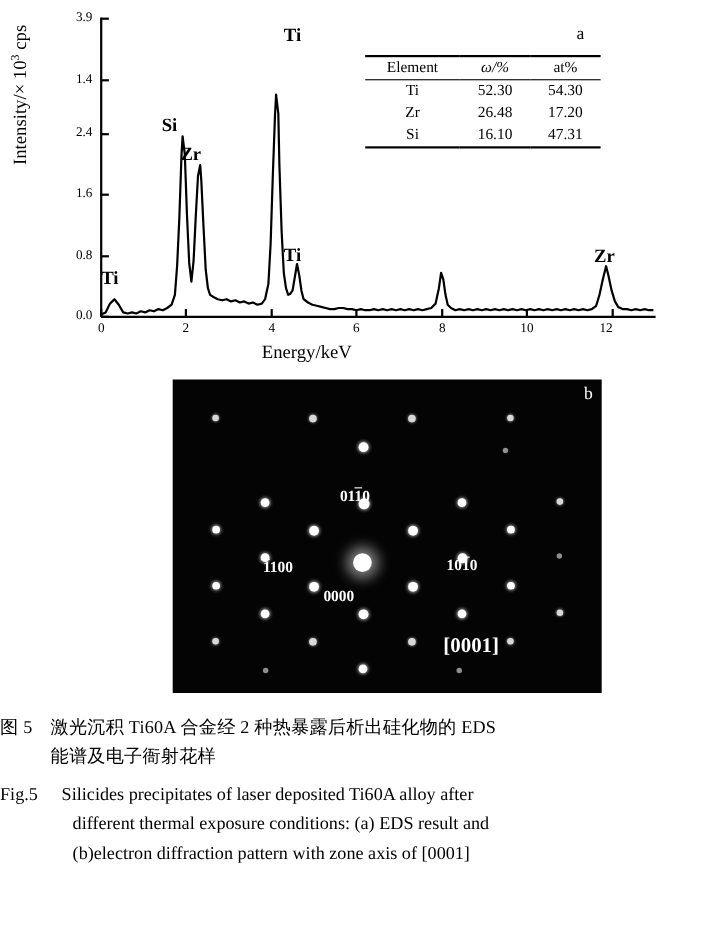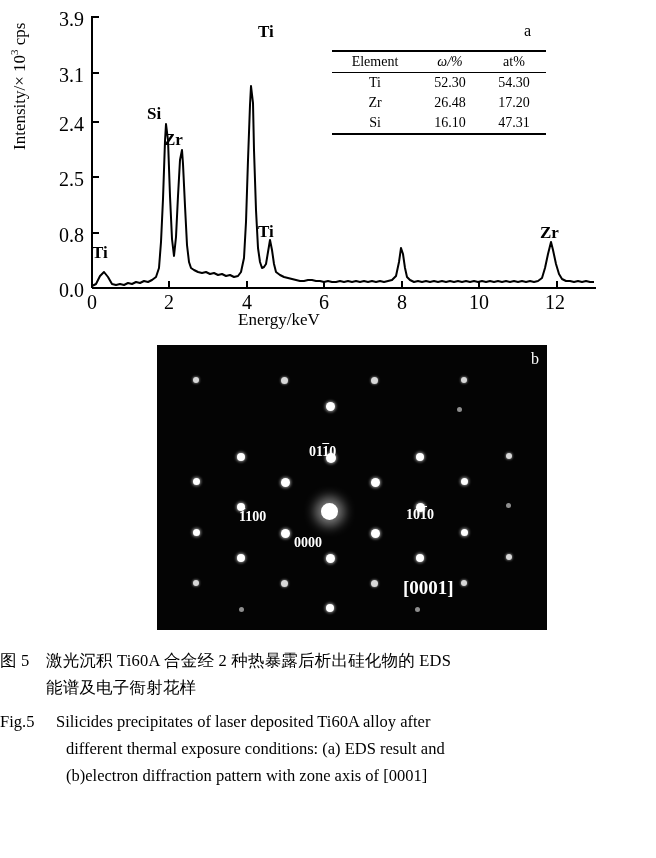--- a/index.html
+++ b/index.html
@@ -38,21 +38,21 @@
     transform-origin: left top;
     white-space: nowrap;
   }
   #x-axis-title {
     left: 238px;
     top: 310px;
     white-space: nowrap;
   }
   .tick-label {
     position: absolute;
-    font-size: 20px;
+    font-size: 12px;
     font-family: "Liberation Serif", serif;
     text-align: right;
     white-space: nowrap;
   }
   .peak-label {
     position: absolute;
     font-size: 17px;
     font-weight: bold;
     font-family: "Liberation Serif", serif;
     white-space: nowrap;
@@ -194,23 +194,23 @@
               376,282 380,281 384,282 388,281 392,280 396,276 399,262 401,248 403,254
               405,268 407,277 410,280 414,282 418,281 422,282 426,281 430,282 434,281
               438,282 442,281 446,282 450,281 454,282 458,281 462,282 466,281 470,282
               474,281 478,282 482,281 486,282 490,281 494,282 498,281 502,282 506,281
               510,282 514,281 518,282 522,281 526,282 530,281 534,282 538,281 542,278
               545,268 548,254 551,242 553,250 556,264 559,274 562,279 566,281 570,281
               574,282 578,281 582,282 586,281 590,282 594,282"></polyline>
   </svg>
 
   <div class="tick-label" style="left:26px; top:8px;  width:58px;">3.9</div>
-  <div class="tick-label" style="left:26px; top:64px; width:58px;">3.1</div>
+  <div class="tick-label" style="left:26px; top:64px; width:58px;">1.4</div>
   <div class="tick-label" style="left:26px; top:113px;width:58px;">2.4</div>
-  <div class="tick-label" style="left:26px; top:168px;width:58px;">2.5</div>
+  <div class="tick-label" style="left:26px; top:168px;width:58px;">1.6</div>
   <div class="tick-label" style="left:26px; top:224px;width:58px;">0.8</div>
   <div class="tick-label" style="left:26px; top:279px;width:58px;">0.0</div>
 
   <div class="tick-label" style="left:82px;  top:291px; width:20px; text-align:center;">0</div>
   <div class="tick-label" style="left:159px; top:291px; width:20px; text-align:center;">2</div>
   <div class="tick-label" style="left:237px; top:291px; width:20px; text-align:center;">4</div>
   <div class="tick-label" style="left:314px; top:291px; width:20px; text-align:center;">6</div>
   <div class="tick-label" style="left:392px; top:291px; width:20px; text-align:center;">8</div>
   <div class="tick-label" style="left:467px; top:291px; width:24px; text-align:center;">10</div>
   <div class="tick-label" style="left:545px; top:291px; width:24px; text-align:left;">12</div>

